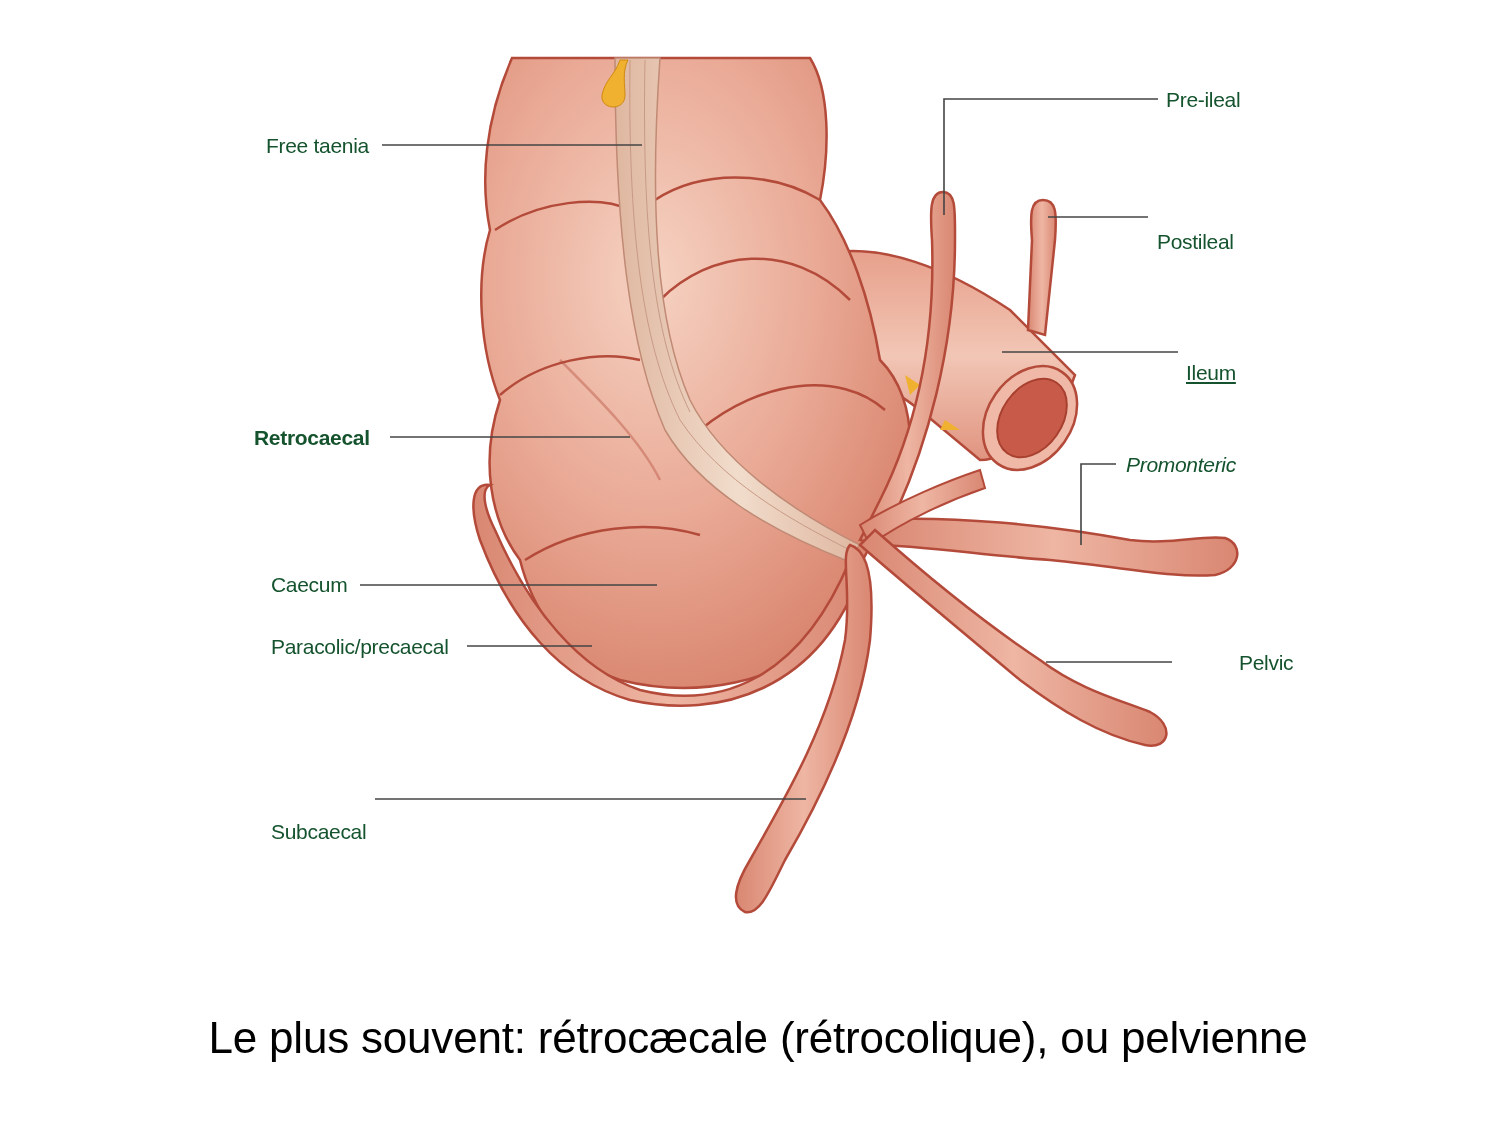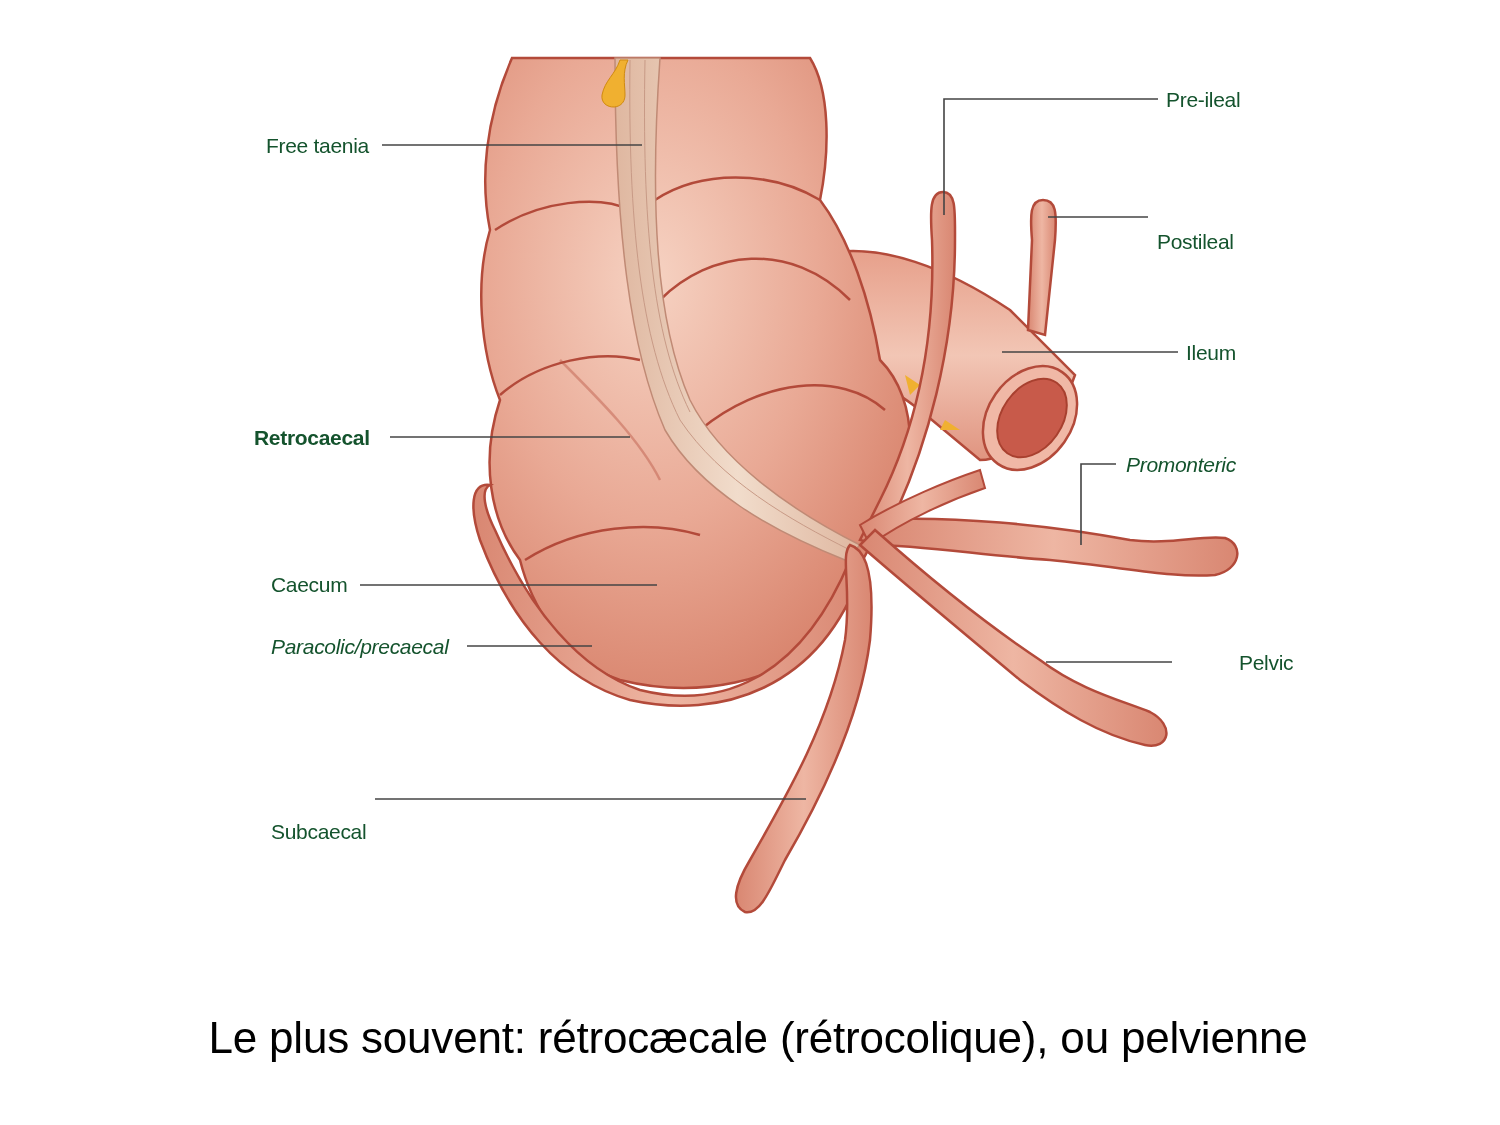--- a/index.html
+++ b/index.html
@@ -100,22 +100,22 @@
       <line x1="1048" y1="217" x2="1148" y2="217"></line>
       <line x1="1002" y1="352" x2="1178" y2="352"></line>
       <polyline points="1081,545 1081,464 1116,464"></polyline>
       <line x1="1046" y1="662" x2="1172" y2="662"></line>
     </g>
   </svg>
 
   <span class="label" style="left:266px; top:135px;">Free taenia</span>
   <span class="label" style="left:254px; top:427px;font-weight:bold;">Retrocaecal</span>
   <span class="label" style="left:271px; top:574px;">Caecum</span>
-  <span class="label" style="left:271px; top:636px;font-style:italic;">Paracolic/precaecal</span>
+  <span class="label" style="left:271px; top:636px;">Paracolic/precaecal</span>
   <span class="label" style="left:271px; top:821px;">Subcaecal</span>
   <span class="label" style="left:1166px; top:89px;">Pre-ileal</span>
   <span class="label" style="left:1157px; top:207px;margin-top:24px;">Postileal</span>
-  <span class="label" style="left:1186px; top:342px;">Ileum</span>
+  <span class="label" style="left:1186px; top:362px;text-decoration:underline;">Ileum</span>
   <span class="label" style="left:1126px; top:454px;font-style:italic;">Promonteric</span>
   <span class="label" style="left:1239px; top:652px;">Pelvic</span>
 
   <div class="caption">Le plus souvent: rétrocæcale (rétrocolique), ou pelvienne</div>
 </div>
 
 </body></html>

